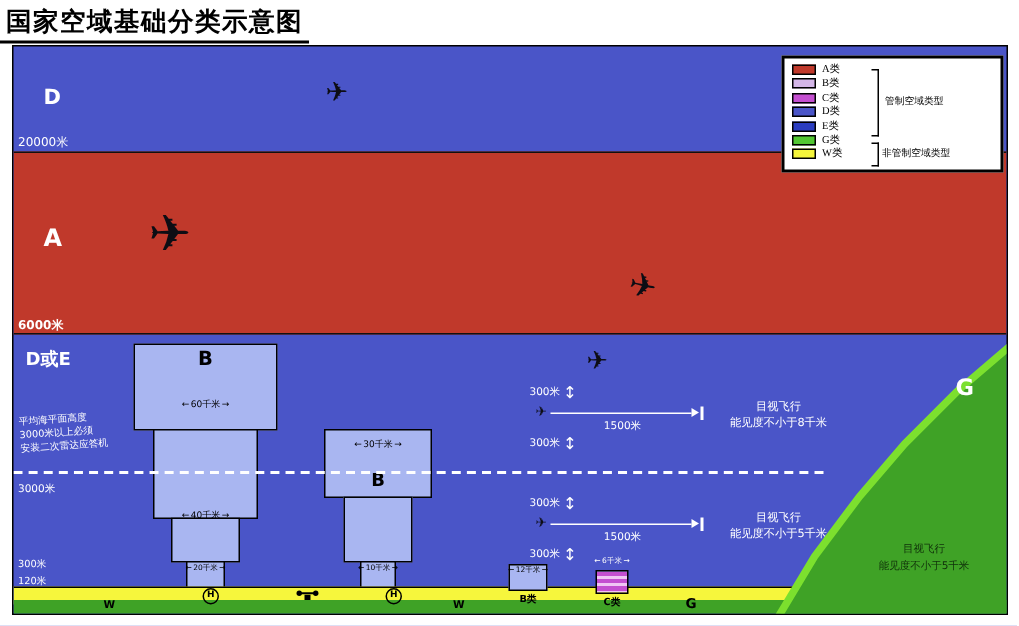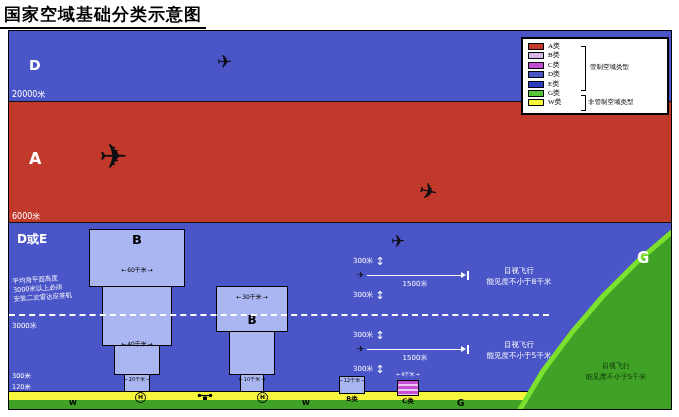--- a/index.html
+++ b/index.html
@@ -67,21 +67,21 @@
     <span>国家空域基础分类示意图</span>
   </div>
 
   <div class="frame">
 
     <div class="band-a"></div>
 
     <div class="wlbl bold" style="left:20px; top:26px; font-size:14px;">D</div>
     <div class="wlbl" style="left:3px; top:58px; font-size:8px;">20000米</div>
     <div class="wlbl bold" style="left:20px; top:118px; font-size:16px;">A</div>
-    <div class="wlbl" style="left:3px; top:180px; font-size:8px;">6000米</div>
+    <div class="wlbl" style="left:3px; top:180px; font-size:8px;font-weight:bold;">6000米</div>
     <div class="wlbl bold" style="left:8px; top:200px; font-size:12px;">D或E</div>
     <div class="wlbl" style="left:3px; top:290px; font-size:7px; z-index:3;">3000米</div>
     <div class="wlbl" style="left:3px; top:341px; font-size:6.5px; z-index:3;">300米</div>
     <div class="wlbl" style="left:3px; top:352px; font-size:6.5px; z-index:3;">120米</div>
 
     <div class="plane" style="left:208px; top:22px; font-size:18px;">✈</div>
     <div class="plane" style="left:90px; top:108px; font-size:34px;">✈</div>
     <div class="plane" style="left:410px; top:150px; font-size:22px; transform:rotate(12deg);">✈</div>
     <div class="plane" style="left:382px; top:202px; font-size:17px; z-index:3;">✈</div>
 

